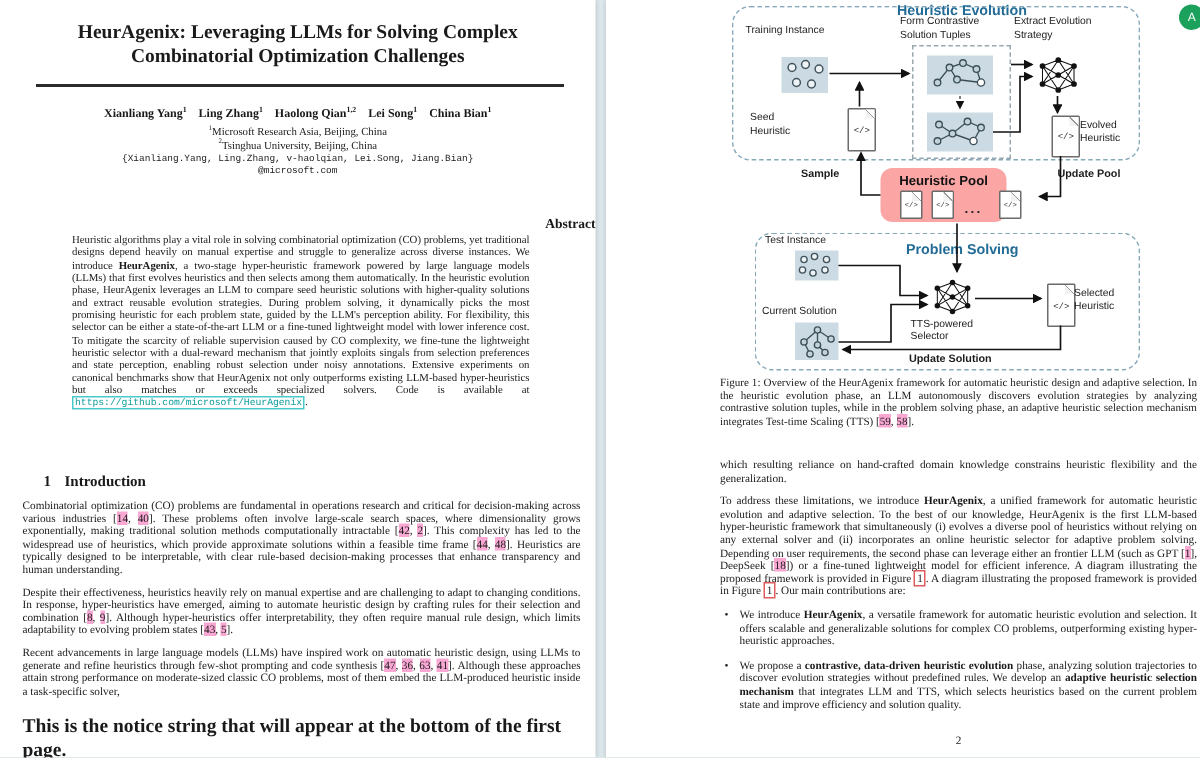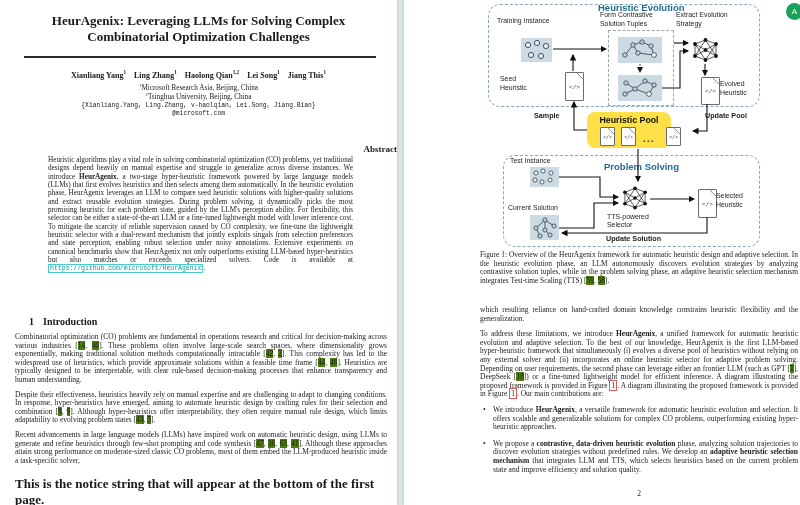--- a/index.html
+++ b/index.html
@@ -17,59 +17,59 @@
   .email{left:0;width:397px;text-align:center;font-family:"Liberation Mono",monospace;font-size:6.3px;color:#222;}
   .abstract-head{top:144px;left:0;width:397px;text-align:right;font-weight:700;font-size:9px;}
   .abstract-body{top:156px;left:48px;width:305px;font-size:7.2px;line-height:8.35px;text-align:justify;}
   .section-head{top:316px;left:29px;font-weight:700;font-size:10px;}
   .section-head .num{margin-right:9px;}
   .body-col{top:333px;left:15px;width:372px;font-size:7.5px;line-height:8.6px;text-align:justify;}
   .body-col p{margin:0 0 6px 0;}
   .footer-note{top:476px;left:15px;width:372px;font-size:13px;font-weight:bold;}
   sup{font-size:.65em;vertical-align:super;line-height:0;}
   .seg-b{font-weight:700;}
-  .seg-cite{background:#4d7c0f;}
+  .seg-cite{background:#f9a8d4;}
   .seg-figref{border:1px solid #e05c5c;padding:0 1px;}
   .seg-url{font-family:"Liberation Mono",monospace;color:#0f9b9b;border:1px solid #49c9c9;font-size:.9em;padding:0 1px;}
   
   .fig{top:0;left:0;width:396px;height:248px;font-family:"Liberation Sans",sans-serif;}
   .dash-box{position:absolute;border:1.3px dashed #86a9ba;border-radius:12px;}
   #he-box{left:84px;top:4px;width:270px;height:101px;}
   #ps-box{left:99px;top:155px;width:255px;height:90px;}
   .fig-title{position:absolute;font-weight:700;font-size:9.5px;color:#226b96;}
   .lbl{position:absolute;font-size:6.9px;line-height:9px;color:#1c1c1c;text-align:left;}
   .lbl.bold{font-weight:700;font-size:7.2px;}
   .panel{position:absolute;background:#ccdbe3;}
   .inner-dash{position:absolute;border:1px dashed #9aa7ad;}
   .doc{position:absolute;background:#fff;border:1px solid #6b6b6b;border-radius:1px;}
   .doc::before{content:"";position:absolute;top:0;right:0;width:6px;height:6px;
       background:linear-gradient(225deg,#fff 0 46%,#9a9a9a 47% 53%,#f2f2f2 54% 100%);}
   .doc .glyph{position:absolute;left:0;right:0;top:50%;transform:translateY(-45%);text-align:center;
       font-family:"Liberation Mono",monospace;font-size:6px;color:#333;}
   .doc.mini .glyph{font-size:4.8px;}
-  .pool{position:absolute;left:183px;top:112px;width:84px;height:36px;background:#fde047;border-radius:8px;}
+  .pool{position:absolute;left:183px;top:112px;width:84px;height:36px;background:#fca5a5;border-radius:8px;}
   .pool-title{position:absolute;top:3px;left:0;width:100%;text-align:center;font-weight:700;font-size:8.8px;color:#111;}
   .pool-dots{position:absolute;left:56px;top:22px;font-weight:700;font-size:9px;letter-spacing:1.5px;color:#222;}
   .caption{top:251px;left:76px;width:318px;font-size:7.4px;line-height:8.6px;text-align:justify;}
   .rp-body{top:306px;left:76px;width:318px;font-size:7.5px;line-height:8.6px;text-align:justify;}
   .rp-body p{margin:0 0 7px 0;}
   .bullet{position:relative;padding-left:13px;margin:0 0 8px 0;}
   .bullet .mark{position:absolute;left:3px;top:0;}
   .page-num{top:489px;left:76px;width:318px;text-align:center;font-size:7.5px;}
   .badge{position:absolute;left:786px;top:3px;width:17px;height:17px;border-radius:50%;background:#1ba15c;
       color:#fff;font-size:8px;line-height:17px;text-align:center;font-family:"Liberation Sans",sans-serif;}
   svg{position:absolute;overflow:visible;}
 </style>
 </head>
 <body>
 
 <div class="page" id="left-page">
   <div class="abs paper-title">HeurAgenix: Leveraging LLMs for Solving Complex<br>Combinatorial Optimization Challenges</div>
   <div class="abs title-rule"></div>
-  <div class="abs authors"><span class="seg-b">Xianliang Yang</span><sup>1</sup><span>  </span><span class="seg-b">Ling Zhang</span><sup>1</sup><span>  </span><span class="seg-b">Haolong Qian</span><sup>1,2</sup><span>  </span><span class="seg-b">Lei Song</span><sup>1</sup><span>  </span><span class="seg-b">Jiang This</span><sup>1</sup></div>
+  <div class="abs authors"><span class="seg-b">Xianliang Yang</span><sup>1</sup><span>  </span><span class="seg-b">Ling Zhang</span><sup>1</sup><span>  </span><span class="seg-b">Haolong Qian</span><sup>1,2</sup><span>  </span><span class="seg-b">Lei Song</span><sup>1</sup><span>  </span><span class="seg-b">China Bian</span><sup>1</sup></div>
   <div class="abs affil" style="top:84px"><sup>1</sup><span>Microsoft Research Asia, Beijing, China</span></div>
   <div class="abs affil" style="top:93px"><sup>2</sup><span>Tsinghua University, Beijing, China</span></div>
   <div class="abs email" style="top:102px">{Xianliang.Yang, Ling.Zhang, v-haolqian, Lei.Song, Jiang.Bian}</div>
   <div class="abs email" style="top:110px">@microsoft.com</div>
   <div class="abs abstract-head">Abstract</div>
   <div class="abs abstract-body"><span>Heuristic algorithms play a vital role in solving combinatorial optimization (CO) problems, yet traditional designs depend heavily on manual expertise and struggle to generalize across diverse instances. We introduce </span><span class="seg-b">HeurAgenix</span><span>, a two-stage hyper-heuristic framework powered by large language models (LLMs) that first evolves heuristics and then selects among them automatically. In the heuristic evolution phase, HeurAgenix leverages an LLM to compare seed heuristic solutions with higher-quality solutions and extract reusable evolution strategies. During problem solving, it dynamically picks the most promising heuristic for each problem state, guided by the LLM's perception ability. For flexibility, this selector can be either a state-of-the-art LLM or a fine-tuned lightweight model with lower inference cost. To mitigate the scarcity of reliable supervision caused by CO complexity, we fine-tune the lightweight heuristic selector with a dual-reward mechanism that jointly exploits singals from selection preferences and state perception, enabling robust selection under noisy annotations. Extensive experiments on canonical benchmarks show that HeurAgenix not only outperforms existing LLM-based hyper-heuristics but also matches or exceeds specialized solvers. Code is available at </span><span class="seg-url">https://github.com/microsoft/HeurAgenix</span><span>.</span></div>
   <div class="abs section-head">
     <span class="num">1</span><span>Introduction</span>
   </div>
   <div class="abs body-col">

